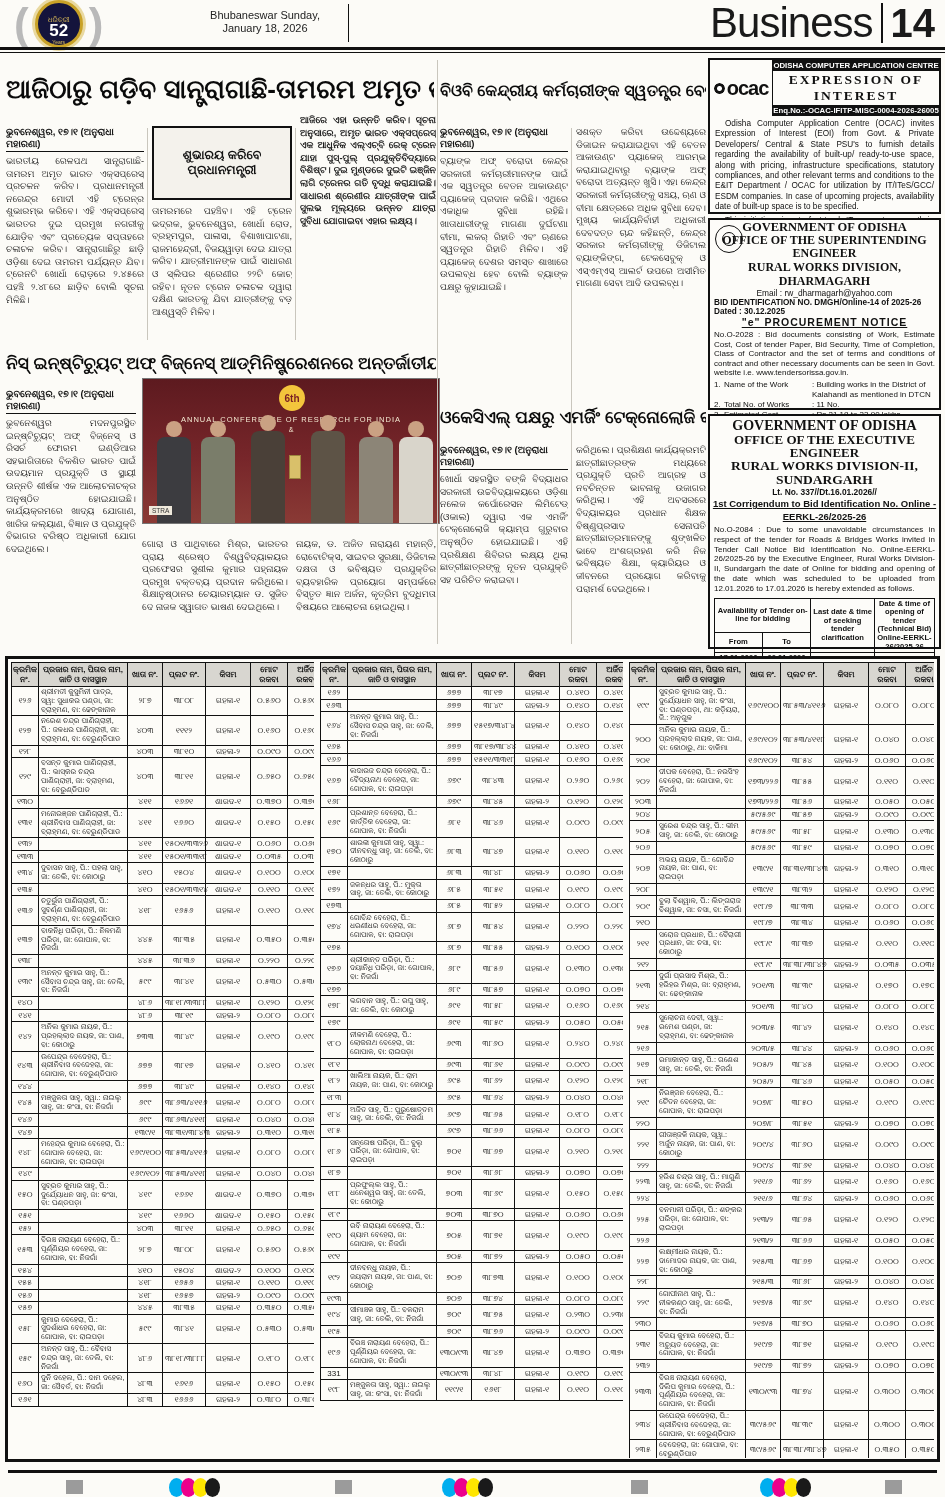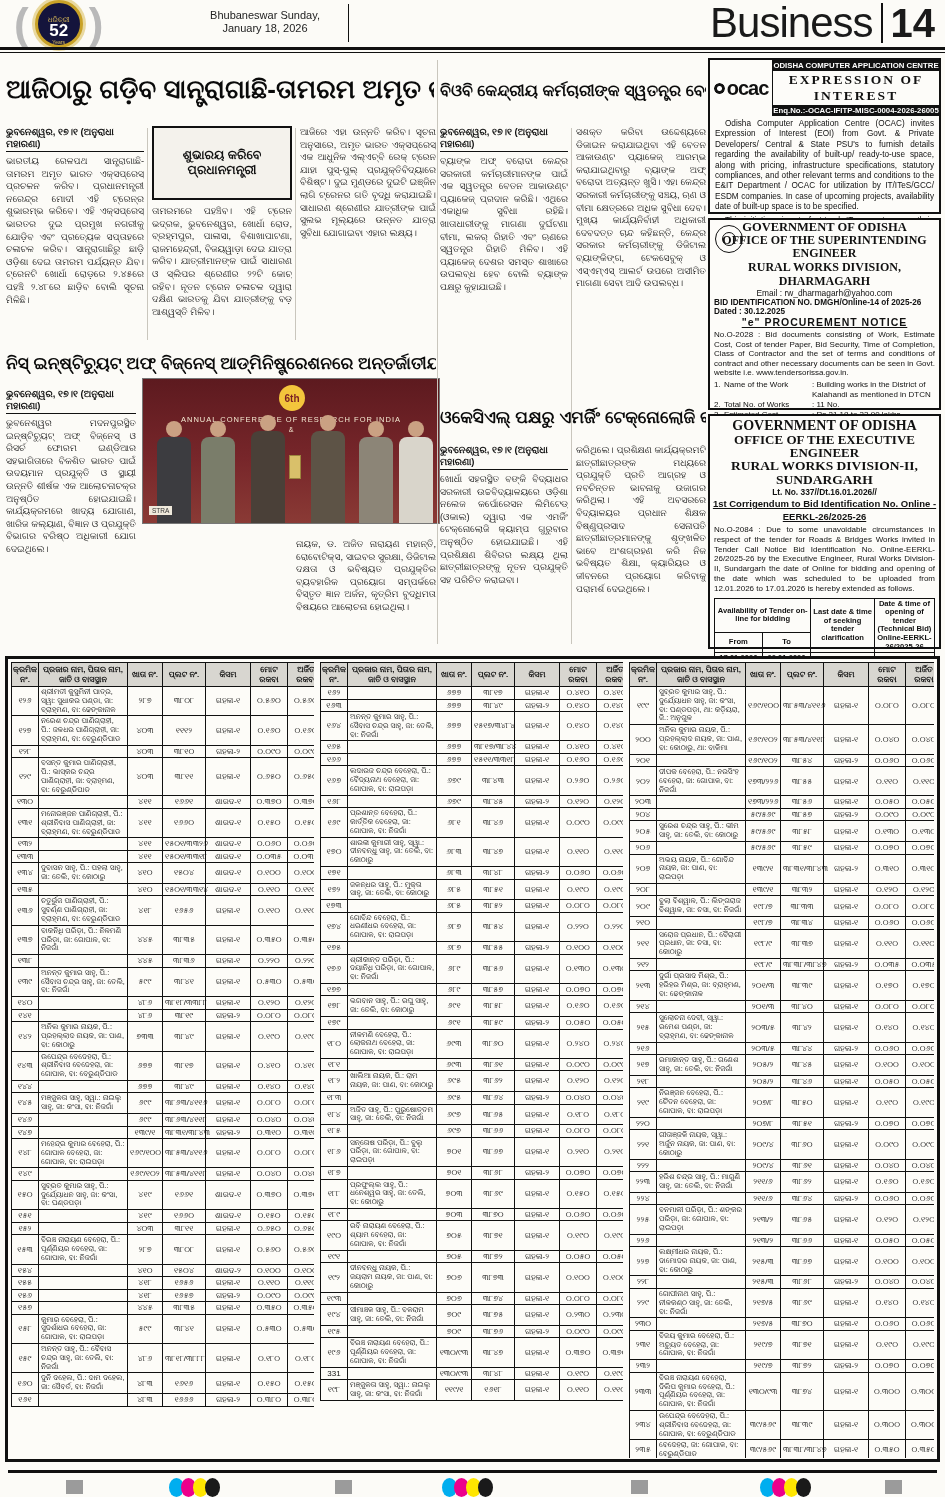--- a/index.html
+++ b/index.html
@@ -26,21 +26,21 @@
   .headline{font-weight:bold;color:#0a0a0a;white-space:nowrap;overflow:hidden;}
   .hl1{position:absolute;left:6px;top:60px;width:428px;font-size:26px;line-height:58px;height:62px;}
   .hl2{position:absolute;left:440px;top:66px;width:266px;font-size:16px;line-height:50px;height:54px;}
   .hl3{position:absolute;left:6px;top:346px;width:430px;font-size:17px;line-height:36px;height:38px;}
   .hl4{position:absolute;left:440px;top:398px;width:266px;font-size:17px;line-height:40px;height:42px;}
   .byline{font-size:9.5px;font-weight:bold;border-bottom:1px solid #111;display:inline-block;padding-bottom:1px;margin-bottom:3px;}
   .bodytxt{font-size:9.3px;line-height:12.6px;text-align:justify;overflow:hidden;color:#1c1c1c;}
   .col{position:absolute;overflow:hidden;}
   .a1c1{left:6px;top:126px;width:138px;height:216px;}
   .a1c2{left:152px;top:126px;width:140px;height:216px;}
-  .a1c3{left:300px;top:126px;width:136px;height:216px;}
+  .a1c3{left:300px;top:114px;width:136px;height:216px;font-weight:bold;}
   .subhead-box{border:2px solid #111;padding:20px 3px;text-align:center;font-weight:bold;font-size:12.5px;margin-bottom:5px;background:#f4f2ec;}
   .a2c1{left:440px;top:126px;width:128px;height:262px;}
   .a2c2{left:576px;top:126px;width:130px;height:262px;}
   .a3c1{left:6px;top:388px;width:130px;height:258px;}
   .a3c2{left:142px;top:538px;width:146px;height:108px;}
   .a3c3{left:296px;top:538px;width:140px;height:108px;}
   .a4c1{left:440px;top:444px;width:128px;height:202px;}
   .a4c2{left:576px;top:444px;width:130px;height:202px;}
   .colrule{position:absolute;width:1px;background:#c9c6bd;}
   
@@ -170,20 +170,23 @@
     <div class="photo-banner2">&amp;</div>
     <div class="person" style="left:14px;background:#3c3c40;"></div>
     <div class="person" style="left:58px;background:#7a7d6a;"></div>
     <div class="person" style="left:108px;background:#4a4038;height:92px;"></div>
     <div class="person" style="left:168px;background:#5d5346;height:92px;"></div>
     <div class="person" style="left:216px;background:#8c8577;"></div>
     <div class="person" style="left:256px;background:#d9d5cb;"></div>
     <div class="trophy"></div>
     <div class="photo-sign">STRA</div>
   </div>
+  <div class="col a3c2">
+    <div class="bodytxt">ଗୋରା ଓ ପାଥିବାରେ ମିଶ୍ର, ଭାରତର ପ୍ରାୟ ଶ୍ରେଷ୍ଠ ବିଶ୍ୱବିଦ୍ୟାଳୟର ପ୍ରଫେସର ସୁଶୀଲ କୁମାର ପହ୍ନାୟକ ପ୍ରମୁଖ ବକ୍ତବ୍ୟ ପ୍ରଦାନ କରିଥିଲେ। ଶିକ୍ଷାନୁଷ୍ଠାନର ଚେୟାରମ୍ୟାନ ଡ. ସୁଜିତ ଦେ ନାଜକ ସ୍ୱାଗତ ଭାଷଣ ଦେଇଥିଲେ।</div>
+  </div>
   <div class="col a3c3">
     <div class="bodytxt">ନାୟକ, ଡ. ଅଜିତ ନାରାୟଣ ମହାନ୍ତି, ରୋବୋଟିକ୍ସ, ସାଇବର ସୁରକ୍ଷା, ଡିଜିଟାଲ ଦକ୍ଷତା ଓ ଭବିଷ୍ୟତ ପ୍ରଯୁକ୍ତିର ବ୍ୟବହାରିକ ପ୍ରୟୋଗ ସମ୍ପର୍କରେ ବିସ୍ତୃତ ଜ୍ଞାନ ଅର୍ଜନ, କୃତ୍ରିମ ବୁଦ୍ଧିମତା ବିଷୟରେ ଆଲୋଚନା ହୋଇଥିଲା।</div>
   </div>
 
   <div class="headline hl4">ଓକେସିଏଲ୍ ପକ୍ଷରୁ ଏମର୍ଜିଂ ଟେକ୍ନୋଲୋଜି କ୍ୟାମ୍ପ</div>
   <div class="col a4c1">
     <span class="byline">ଭୁବନେଶ୍ୱର, ୧୭।୧ (ଅନୁରାଧା ମହାରଣା)</span>
     <div class="bodytxt">ଖୋର୍ଧା ସହରସ୍ଥିତ ବଙ୍କି ବିଦ୍ୟାଧର ସରକାରୀ ଉଚ୍ଚବିଦ୍ୟାଳୟରେ ଓଡ଼ିଶା ନଲେଜ କର୍ପୋରେସନ ଲିମିଟେଡ୍ (ଓକାଲ) ଦ୍ୱାରା ଏକ ଏମର୍ଜିଂ ଟେକ୍ନୋଲୋଜି କ୍ୟାମ୍ପ ଗୁରୁବାର ଅନୁଷ୍ଠିତ ହୋଇଯାଇଛି। ଏହି ପ୍ରଶିକ୍ଷଣ ଶିବିରର ଲକ୍ଷ୍ୟ ଥିଲା ଛାତ୍ରୀଛାତ୍ରଙ୍କୁ ନୂତନ ପ୍ରଯୁକ୍ତି ସହ ପରିଚିତ କରାଇବା।</div>
   </div>
   <div class="col a4c2">

